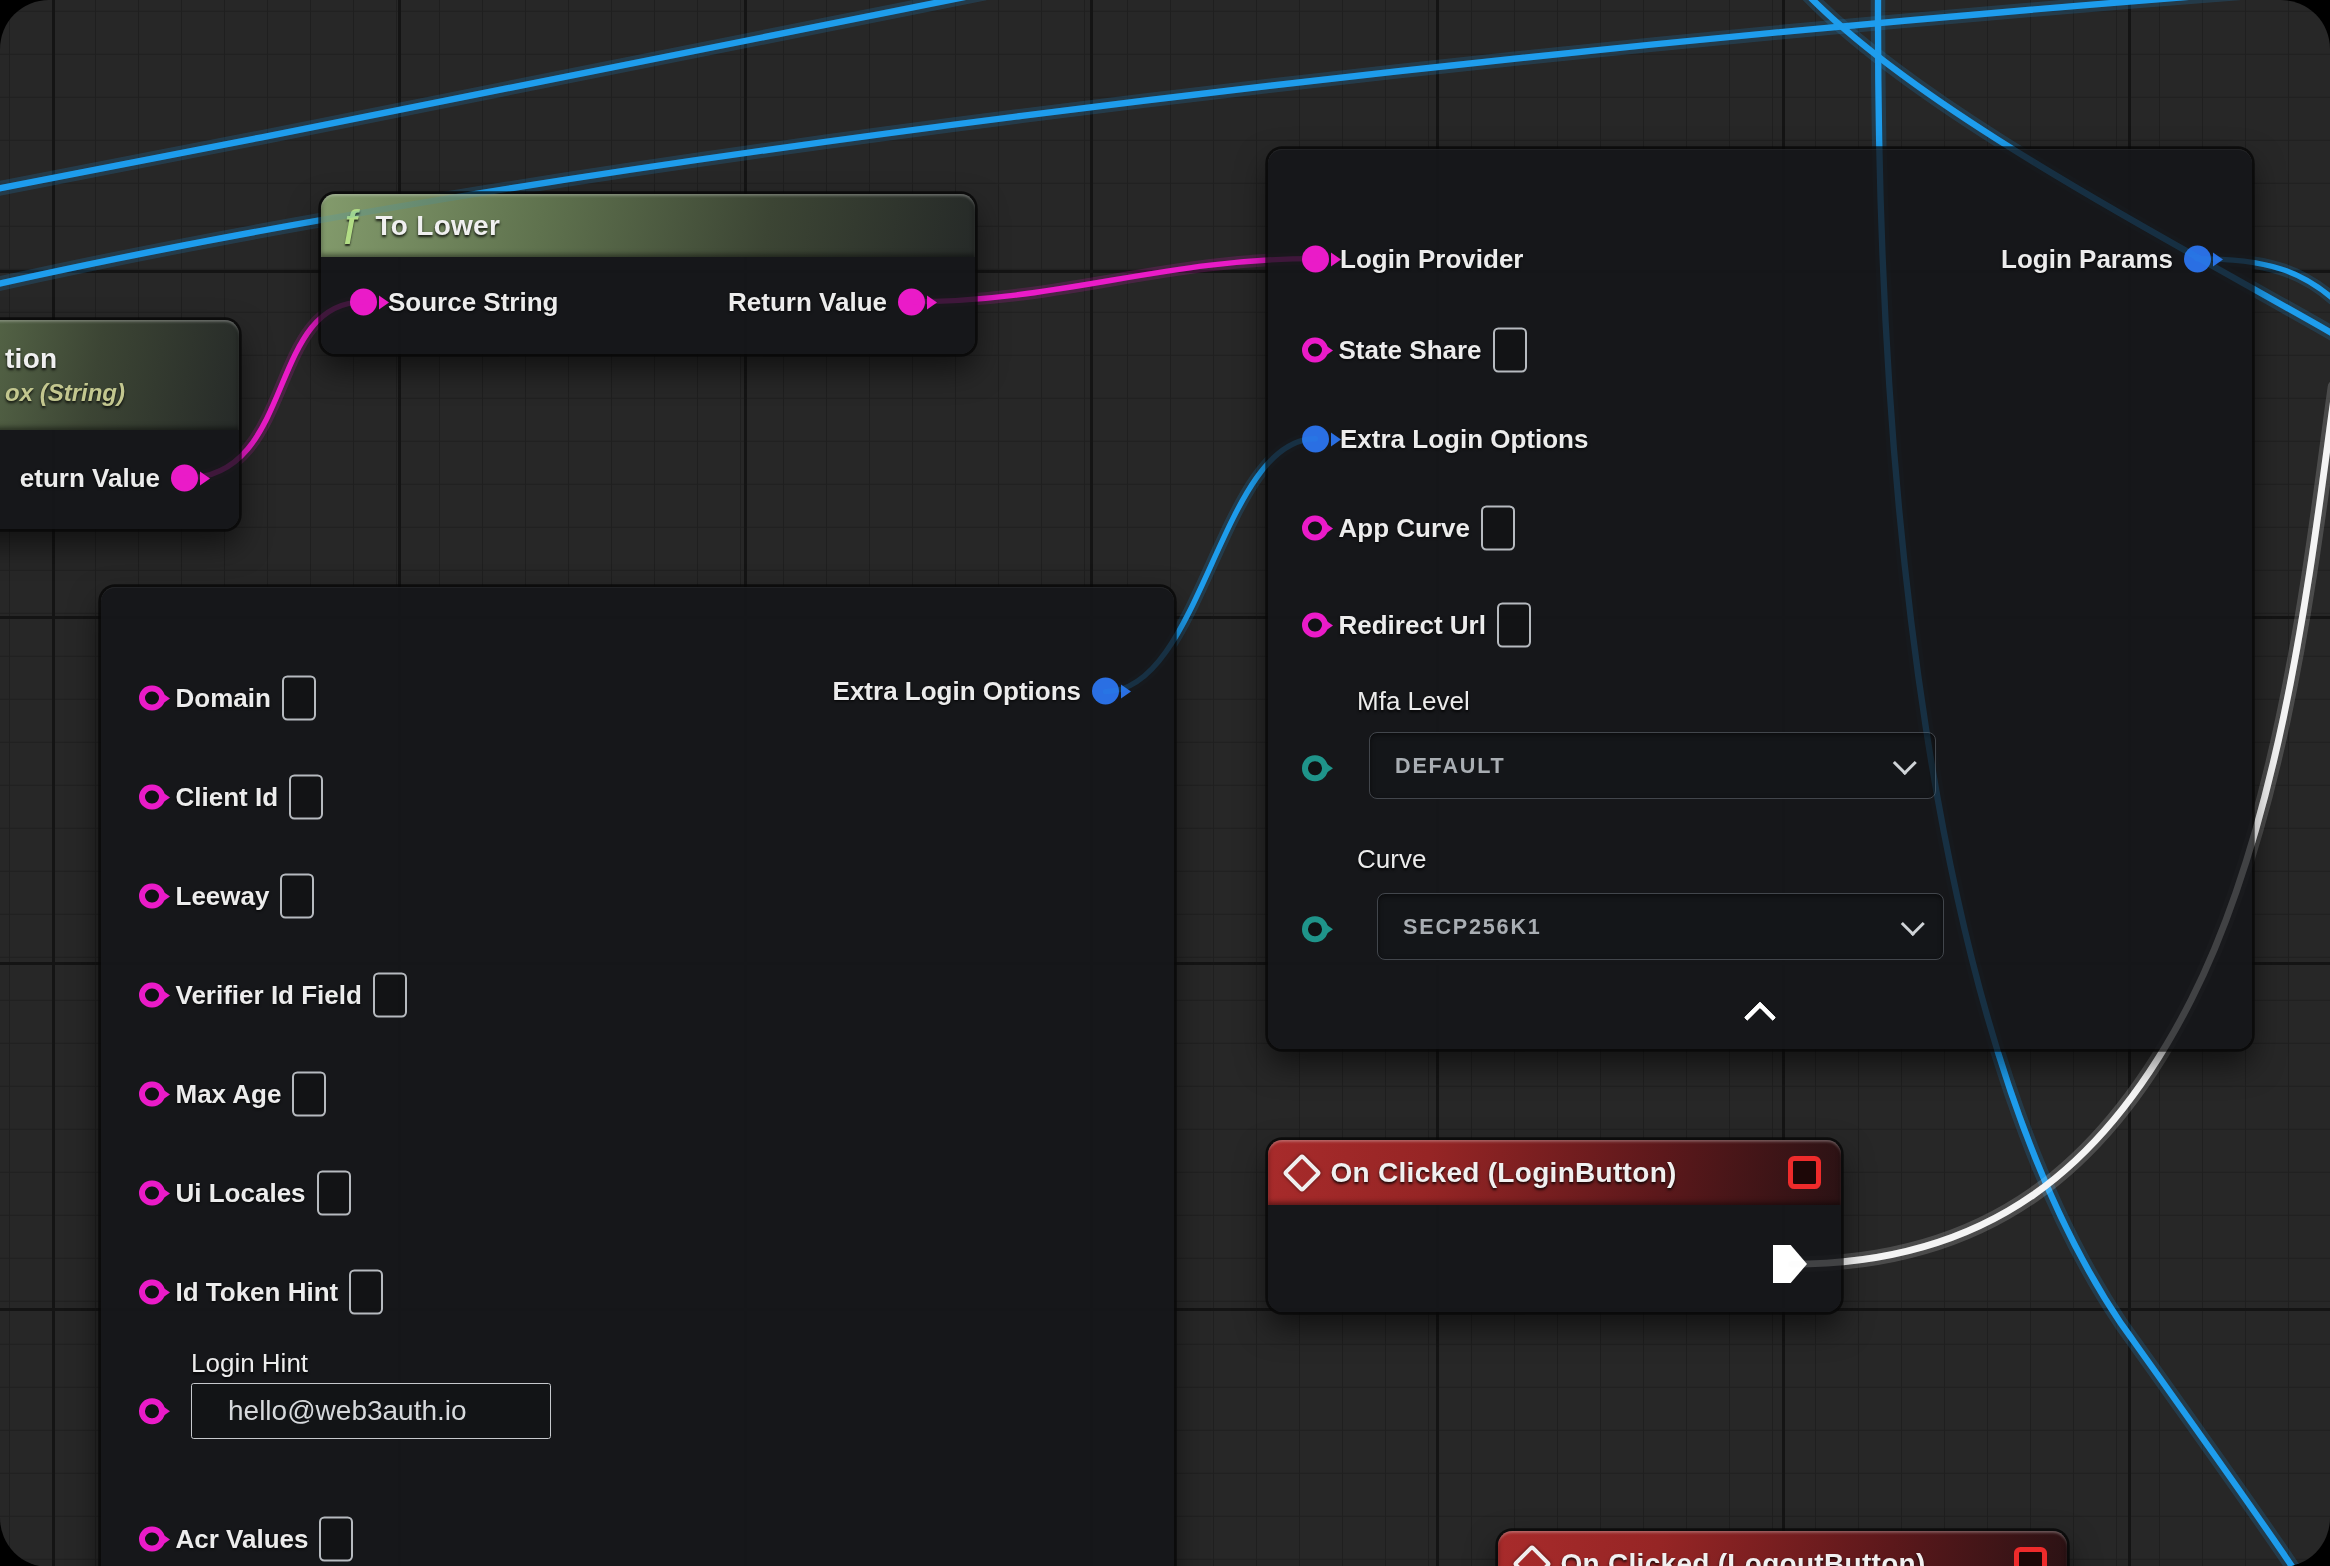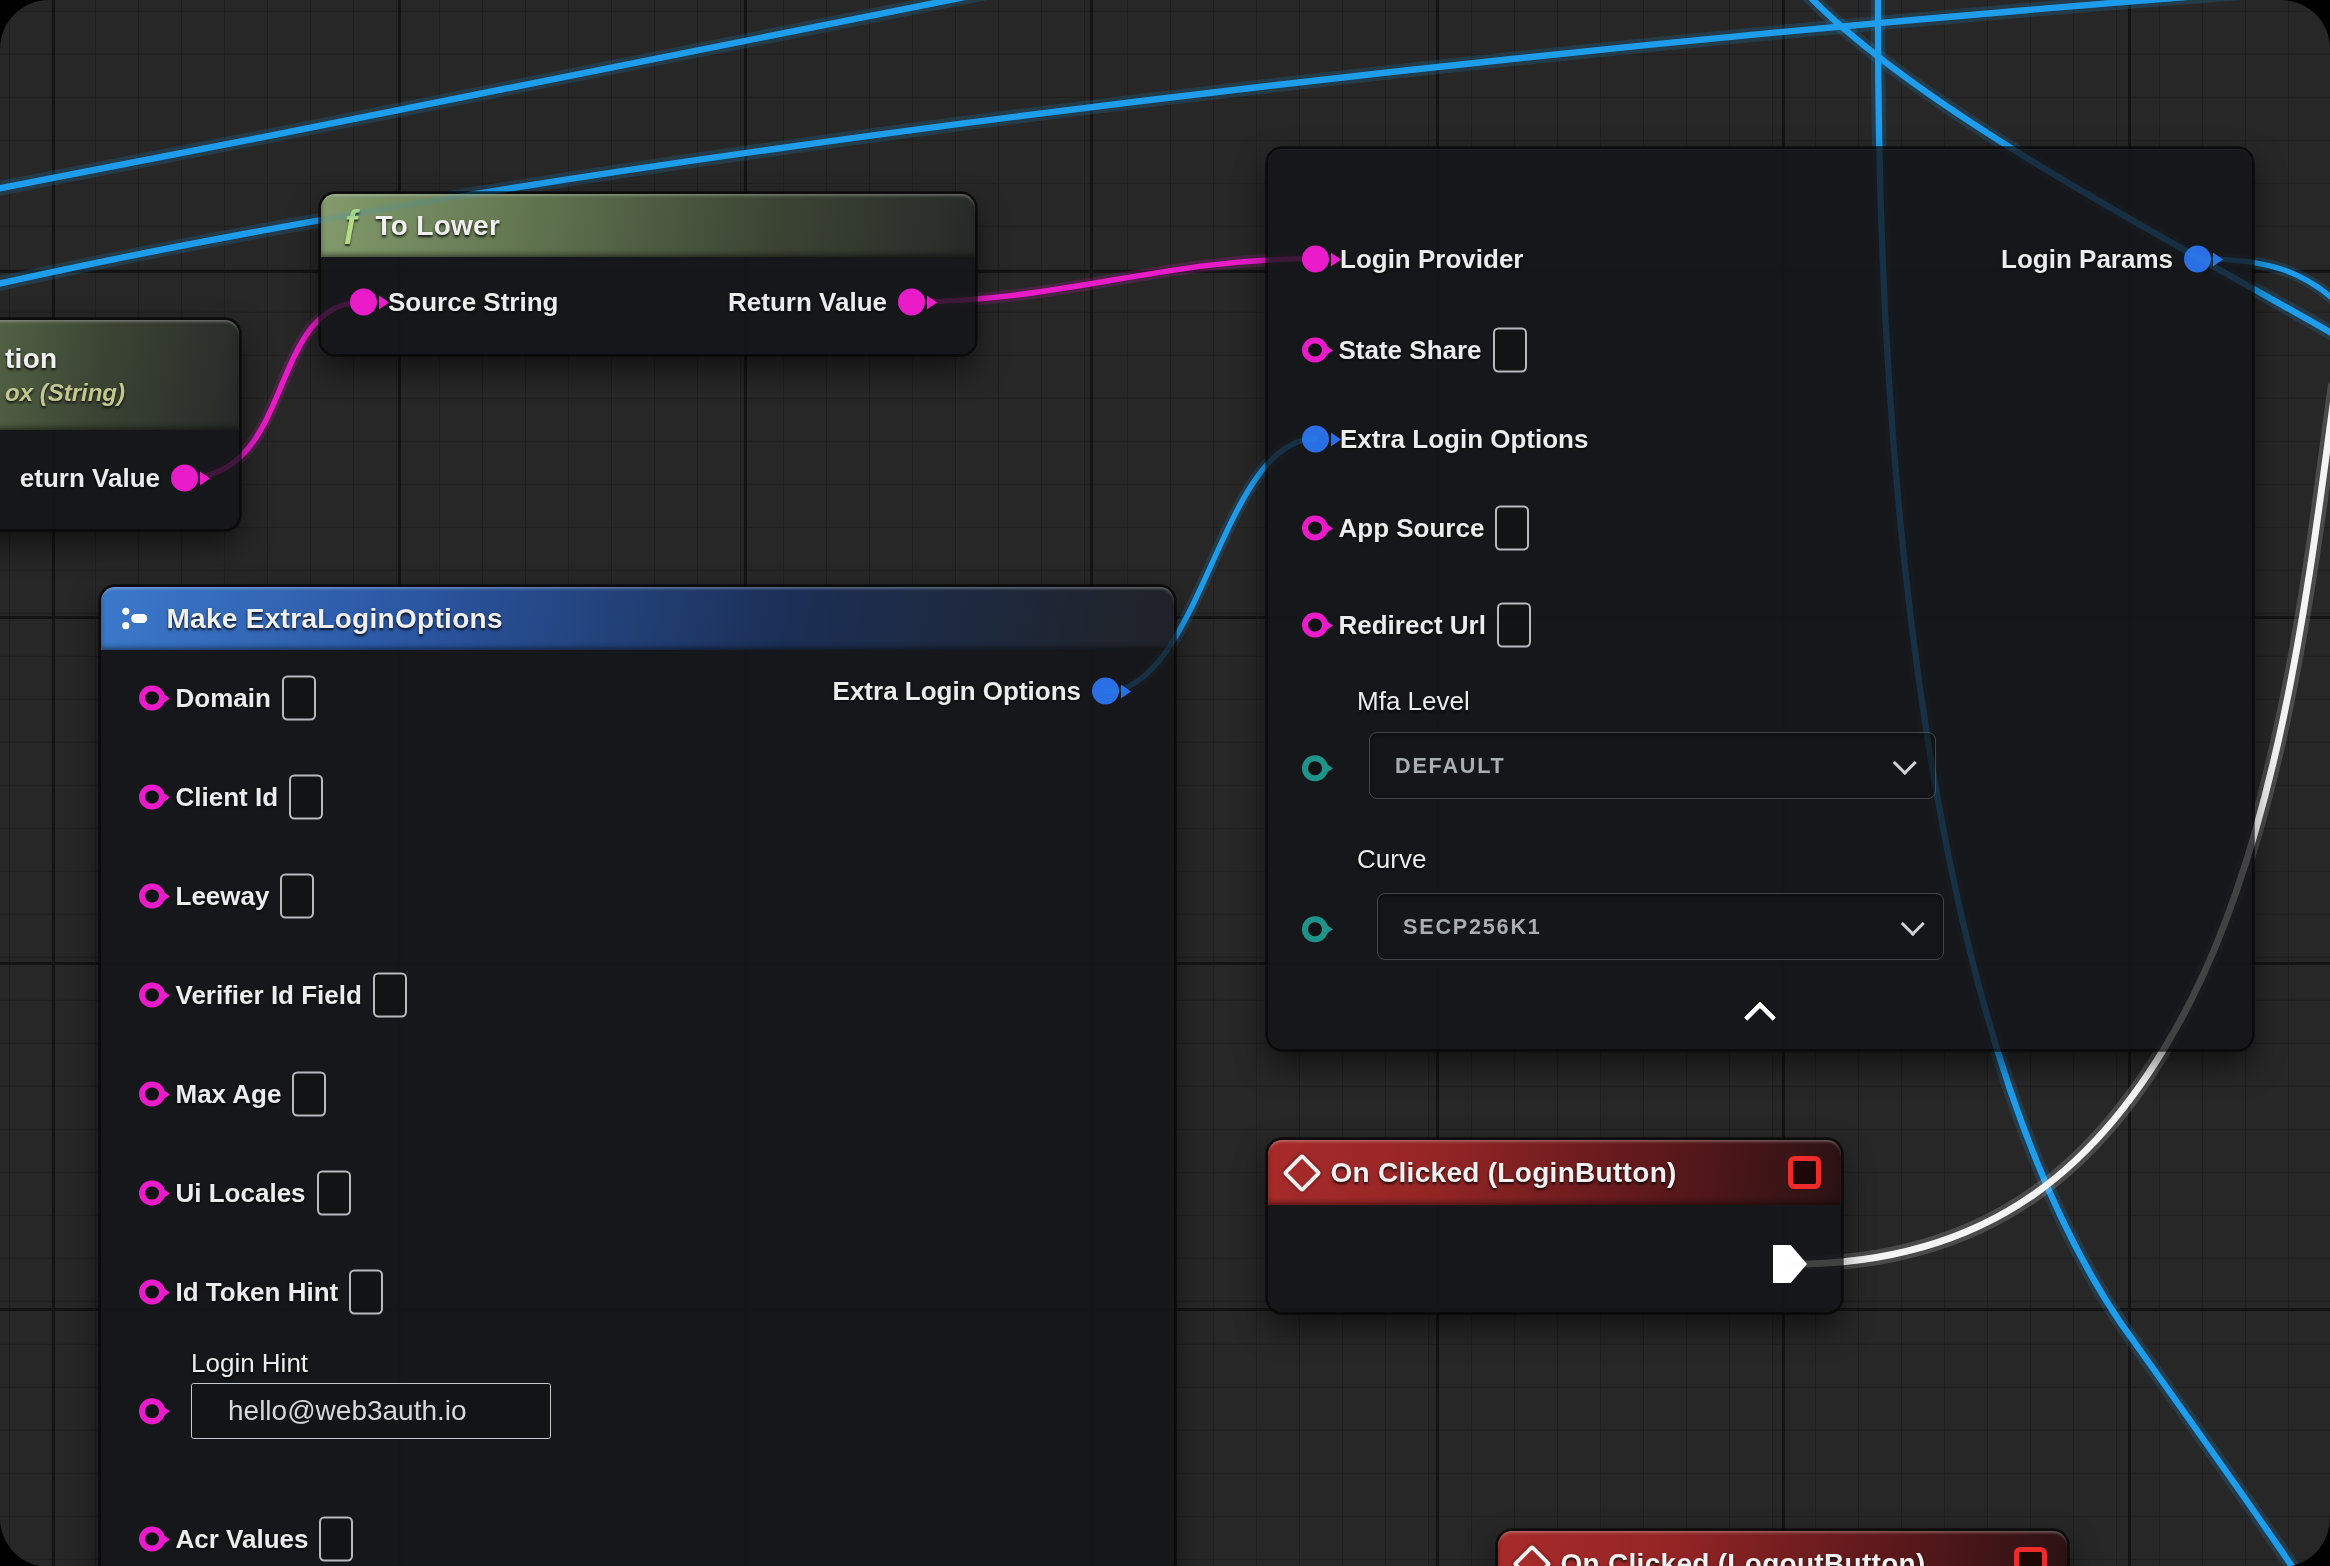--- a/index.html
+++ b/index.html
@@ -123,28 +123,20 @@
       <span class="pin filled" style="--pin: #ea1bc8;"></span>
       <span class="plabel">Source String</span>
     </div>
     <div class="prow out" style="top:108px;right:50px;">
       <span class="plabel">Return Value</span>
       <span class="pin filled" style="--pin: #ea1bc8;"></span>
     </div>
   </div>
 
   <div class="node" style="left:101px;top:587px;width:1073px;height:1008px;">
-    <div class="hdr blue">
-      <svg class="struct-icon" width="31" height="25" viewBox="0 0 34 28">
-        <circle cx="5" cy="6" r="4" fill="#fff"></circle>
-            <circle cx="5" cy="22" r="4" fill="#fff"></circle>
-        <rect x="11" y="9" width="18" height="10" rx="5" fill="#fff"></rect>
-      </svg>
-      <span class="title">Make ExtraLoginOptions</span>
-    </div>
 
     <div class="prow out" style="top:104px;right:55px;">
       <span class="plabel">Extra Login Options</span>
       <span class="pin filled" style="--pin: #2a6fe3;"></span>
     </div>
 
     <div class="prow" style="top:111px;left:38px;">
       <span class="pin hollow" style="--pin: #ea1bc8;"></span>
       <span class="plabel">Domain</span>
       <span class="checkbox"></span>
@@ -207,21 +199,21 @@
       <span class="pin hollow" style="--pin: #ea1bc8;"></span>
       <span class="plabel">State Share</span>
       <span class="checkbox"></span>
     </div>
     <div class="prow" style="top:290px;left:34px;">
       <span class="pin filled" style="--pin: #2a6fe3;"></span>
       <span class="plabel">Extra Login Options</span>
     </div>
     <div class="prow" style="top:379px;left:34px;">
       <span class="pin hollow" style="--pin: #ea1bc8;"></span>
-      <span class="plabel">App Source</span>
+      <span class="plabel">App Curve</span>
       <span class="checkbox"></span>
     </div>
     <div class="prow" style="top:476px;left:34px;">
       <span class="pin hollow" style="--pin: #ea1bc8;"></span>
       <span class="plabel">Redirect Url</span>
       <span class="checkbox"></span>
     </div>
 
     <div class="field-label" style="left:89px;top:537px;">Mfa Level</div>
     <div class="prow" style="top:619px;left:34px;">

